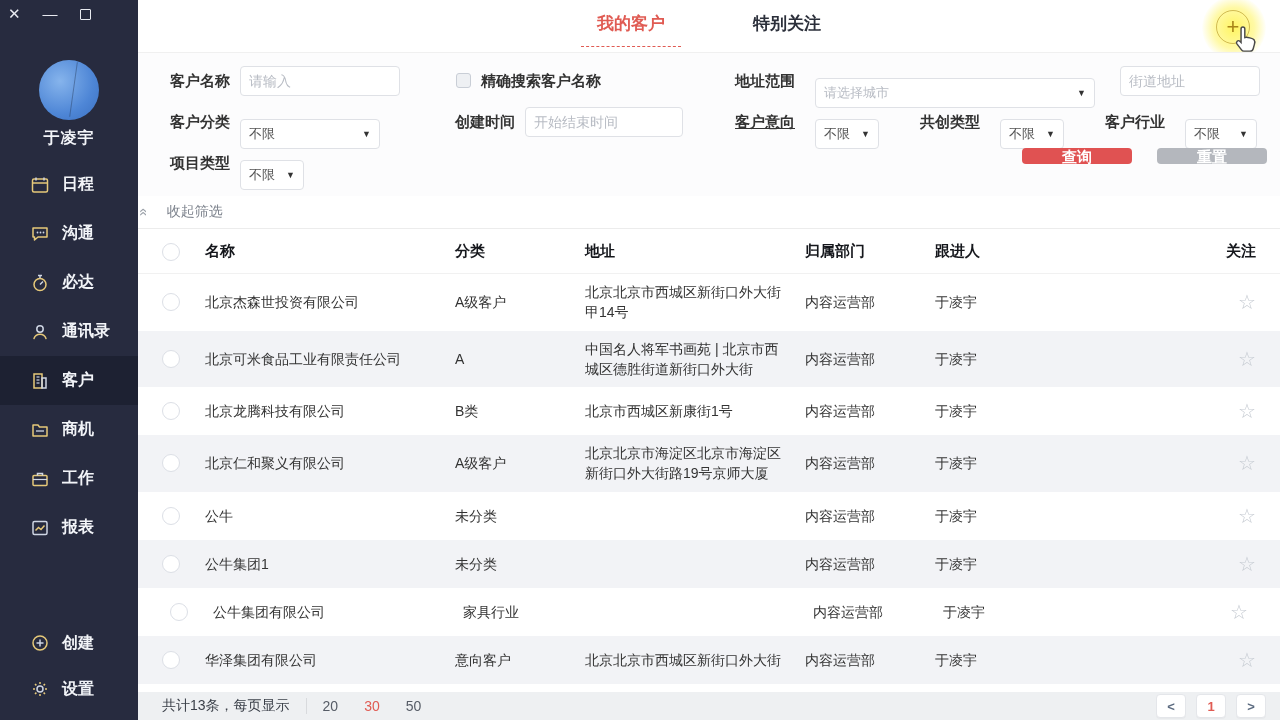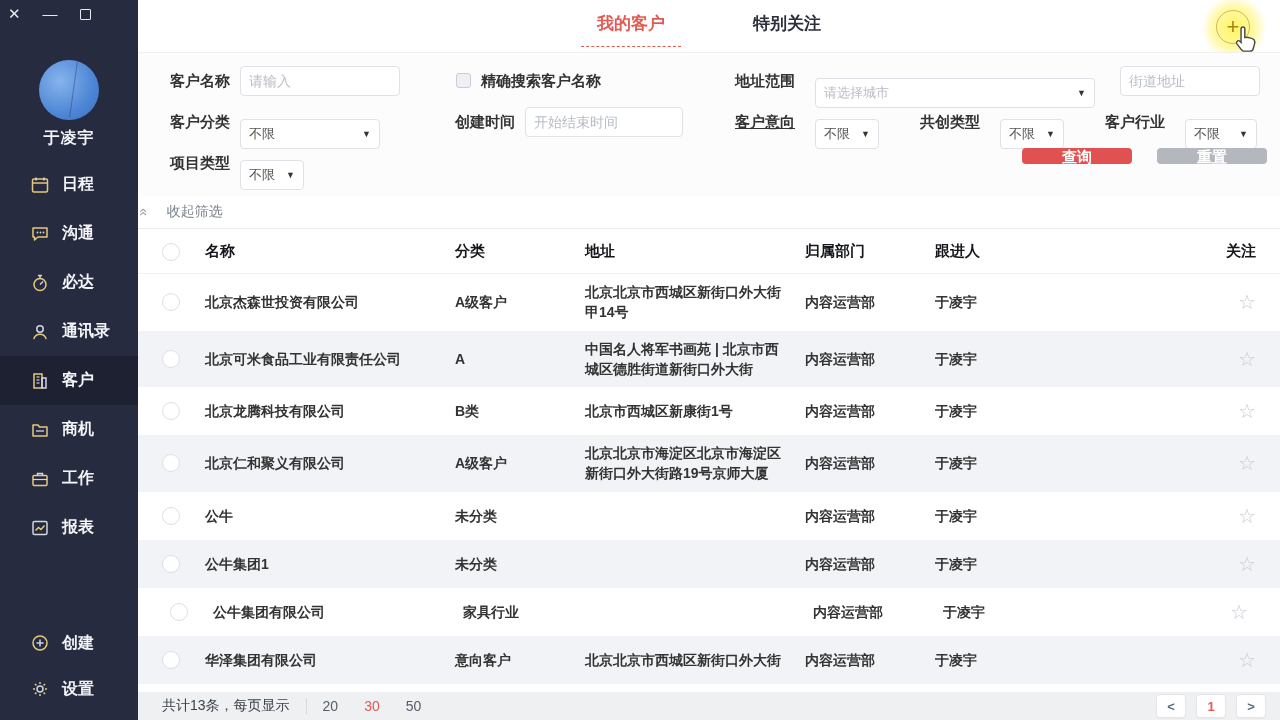--- a/index.html
+++ b/index.html
@@ -57,21 +57,21 @@
   
   .collapse-bar { height:33px; display:flex; align-items:center; gap:21px;
                   color:#7c828c; font-size:14px; cursor:pointer; background:#fff; border-bottom:1px solid #ececec; }
   .chev-up { display:inline-block; transform:rotate(-90deg); font-size:14px; color:#9aa0a8; }
 
   
   .table { position:absolute; top:230px; bottom:28px; left:0; right:0; overflow:hidden; background:#fff; }
   .trow, .thead { display:grid; grid-template-columns:43px 250px 130px 220px 130px 1fr 40px;
                   padding:0 24px; align-items:center; }
   .thead { height:44px; font-size:15px; font-weight:bold; color:#15171c; border-bottom:1px solid #f1f1f1; }
-  .trow { font-size:14px; color:#333;font-weight:bold; }
+  .trow { font-size:14px; color:#333; }
   .trow.alt { background:#f2f3f6; }
   .cb { width:18px; height:18px; border:1px solid #dcdfe6; border-radius:50%; background:#fff; cursor:pointer; }
   .col { padding-right:14px; line-height:1.45; }
   .star { font-size:20px; color:#c6cbd2; text-align:right; cursor:pointer; line-height:1; }
   .thead .star-h { text-align:right; }
 
   
   .footerbar { position:absolute; left:0; right:0; bottom:0; height:28px; background:#eef0f2;
                display:flex; align-items:center; font-size:14px; color:#3a3f48; padding:0 14px 0 24px; }
   .f-divider { width:1px; height:16px; background:#d8dadd; margin:0 16px; }

